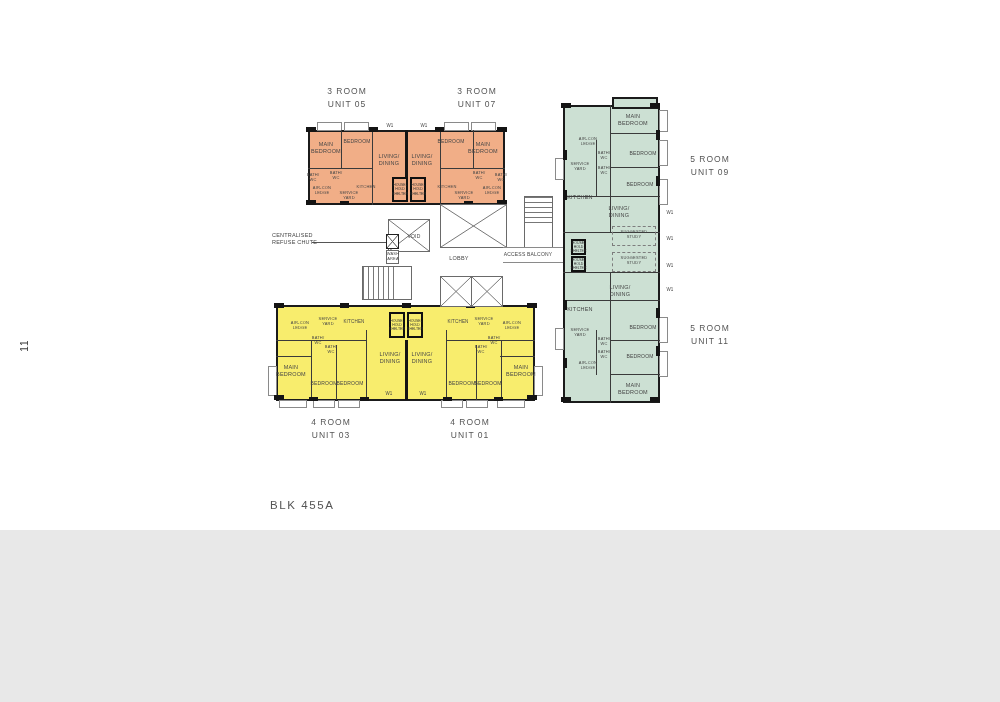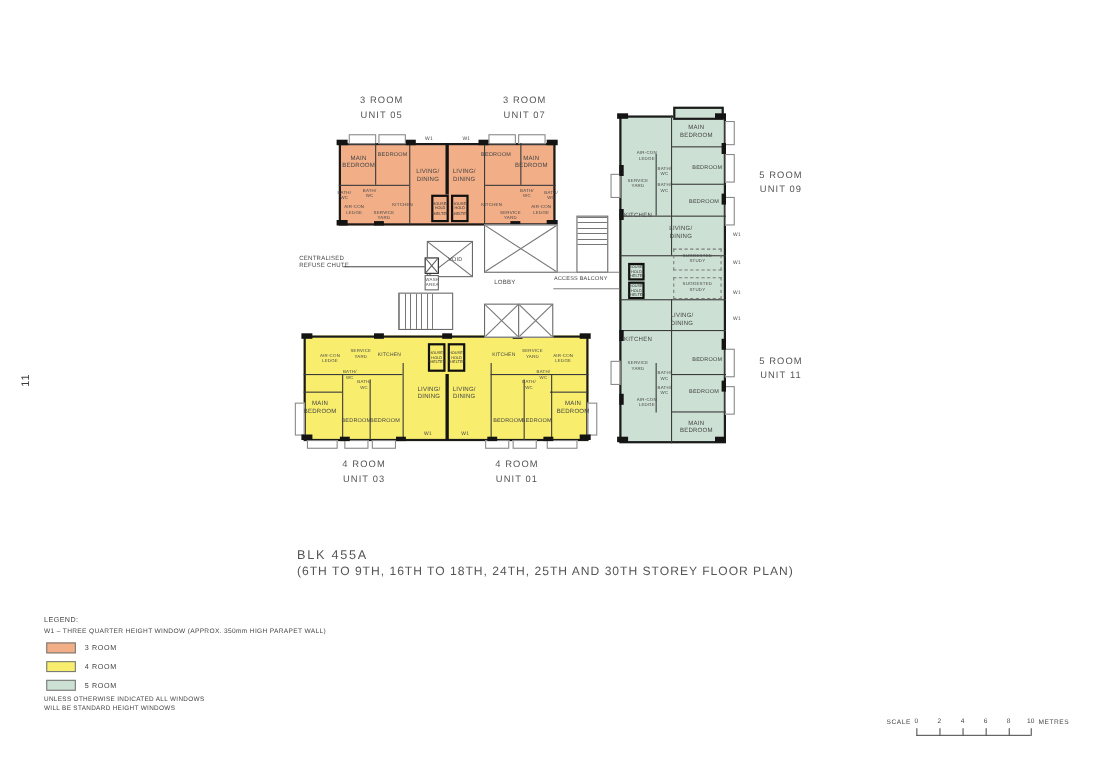--- a/index.html
+++ b/index.html
@@ -1,17 +1,17 @@
 <!DOCTYPE html>
 <html><head>
 <meta charset="utf-8">
 <style>
   * { margin:0; padding:0; box-sizing:border-box; }
   body { background:#e8e8e8; font-family:"Liberation Sans","DejaVu Sans",sans-serif; }
-  .canvas { position:relative; width:1000px; height:702px; background:#ffffff; overflow:hidden;
+  .canvas { position:relative; width:1000px; height:530px; background:#ffffff; overflow:hidden;
             font-family:"Liberation Sans","DejaVu Sans",sans-serif; }
   .layer { position:absolute; inset:0; }
 
   
   .room-fill { position:absolute; border:2px solid #1b1b1b; }
   .fill-3r { background:#F1AE87; }
   .fill-4r { background:#F8ED6D; }
   .fill-5r { background:#CCE0D3; }
 
   
@@ -397,21 +397,20 @@
 UNIT  09</div>
     <div class="unit-title" style="left:710px;top:335px;">5  ROOM
 UNIT  11</div>
     <div class="unit-title" style="left:331px;top:429px;">4  ROOM
 UNIT  03</div>
     <div class="unit-title" style="left:470px;top:429px;">4  ROOM
 UNIT  01</div>
   </div>
 
   <div class="blk-title">BLK  455A</div>
-  <div class="blk-sub">(6TH  TO  9TH,  16TH  TO  18TH,  24TH,  25TH  AND  30TH  STOREY  FLOOR  PLAN)</div>
 
   <div class="layer">
     <div class="legend-heading">LEGEND:</div>
     <div class="legend-w1">W1  –   THREE  QUARTER  HEIGHT  WINDOW  (APPROX.  350mm  HIGH  PARAPET  WALL)</div>
     <div class="legend-row" style="top:584px;">
       <div class="legend-sw fill-3r"></div>
       <div class="legend-sw-lbl">3  ROOM</div>
     </div>
     <div class="legend-row" style="top:601px;">
       <div class="legend-sw fill-4r"></div>

